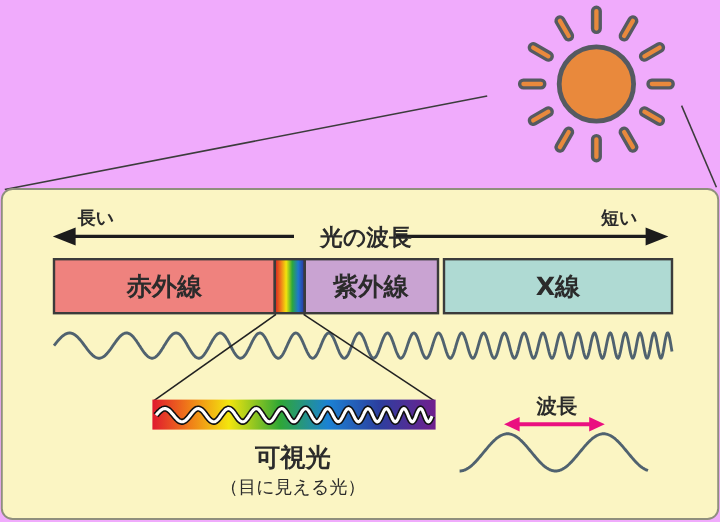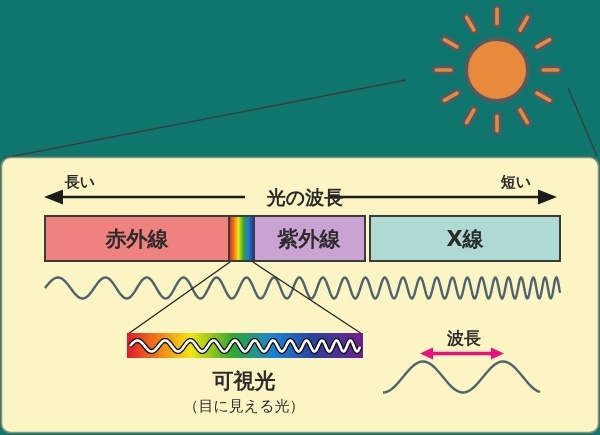--- a/index.html
+++ b/index.html
@@ -1,20 +1,20 @@
 <!DOCTYPE html>
 <html><head>
 <meta charset="utf-8">
 <style>
   html, body { margin: 0; padding: 0; background: #ffffff; }
   #stage {
     position: relative;
     width: 600px;
     height: 435px;
-    background: #0f766e;
+    background: #f0abfc;
     overflow: hidden;
   }
   svg { display: block; }
   text {
     font-family: "DejaVu Sans", sans-serif;
     fill: #2b2b2b;
   }
   .bold { font-weight: bold; }
 </style>
 </head>

